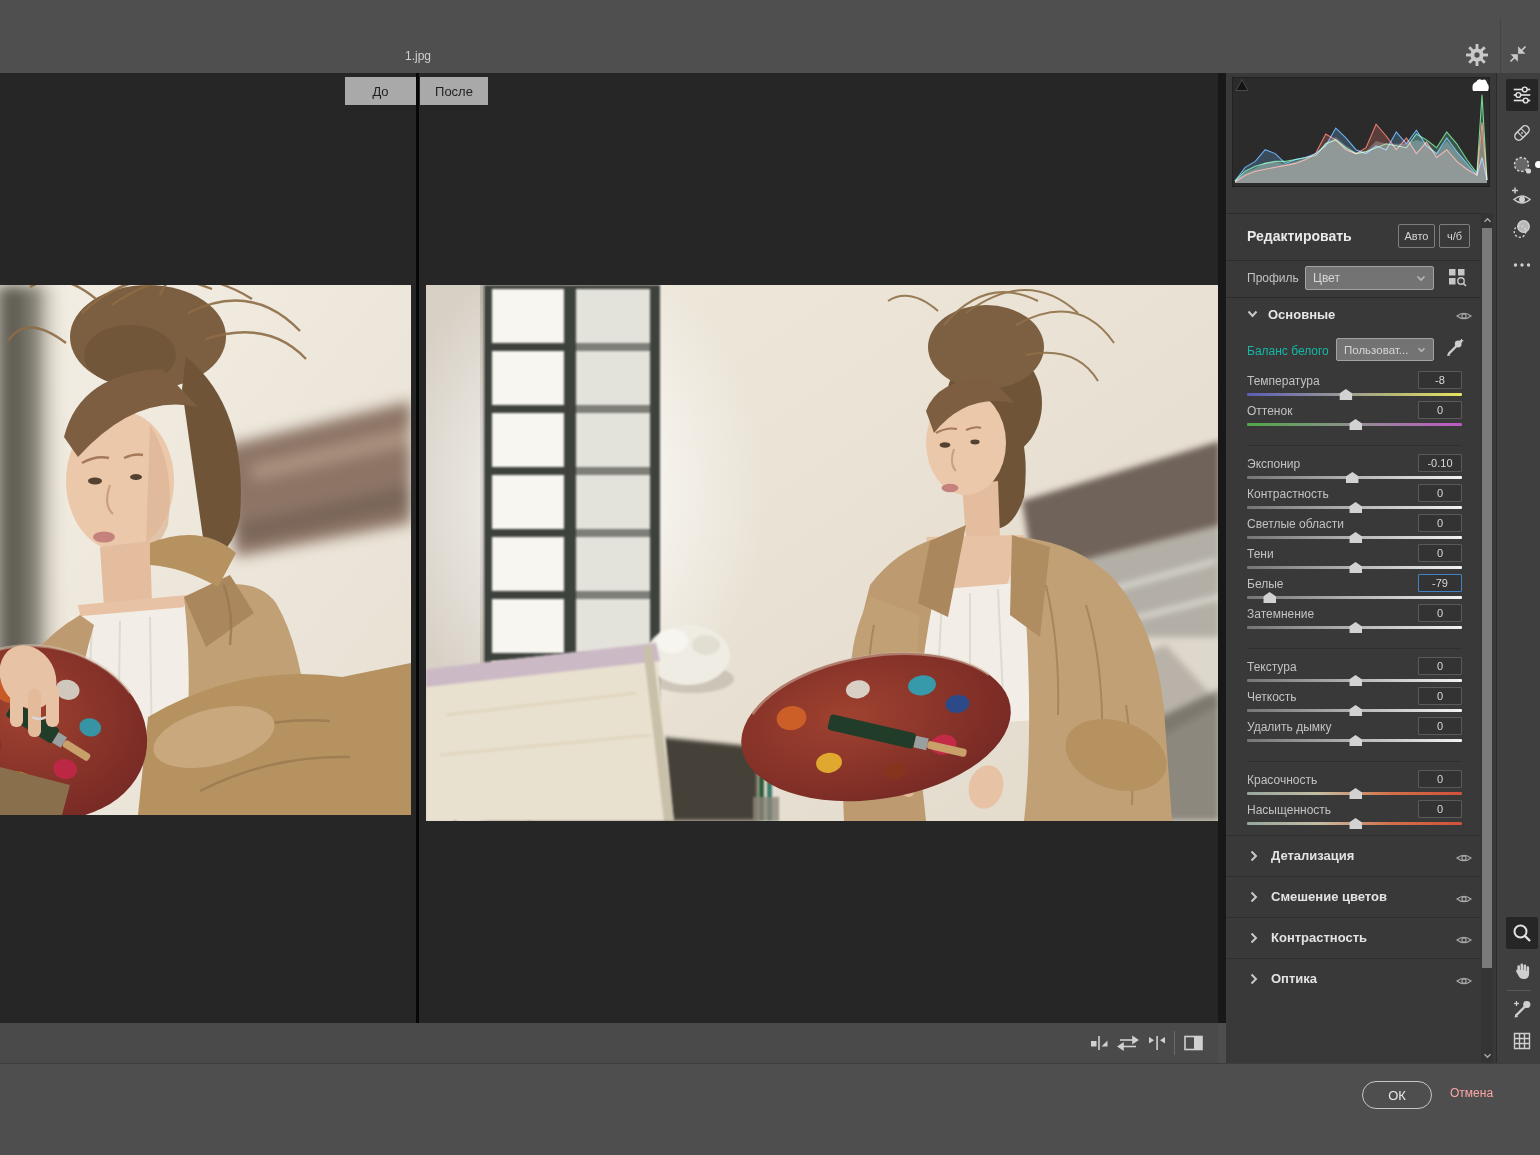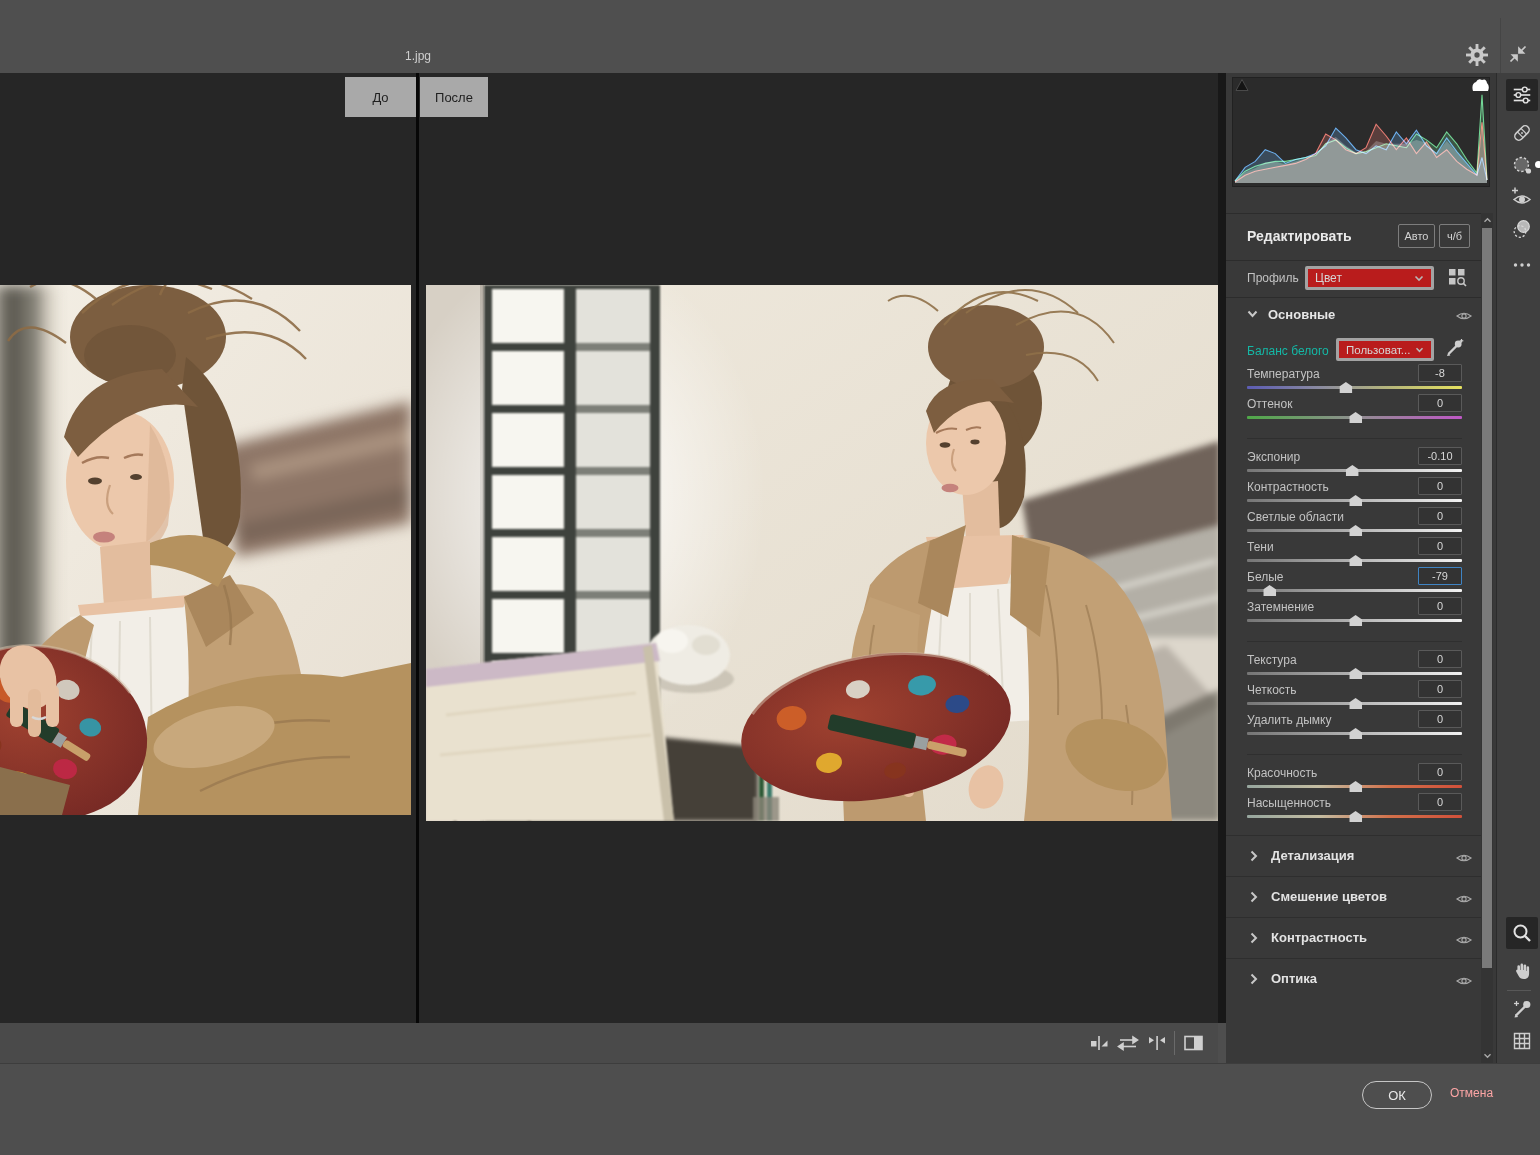--- a/index.html
+++ b/index.html
@@ -10,21 +10,21 @@
   #topbar{position:absolute;left:0;top:0;width:1540px;height:73px;background:#4f4f4f;}
   #title{position:absolute;left:418px;top:49px;transform:translateX(-50%);
          font-size:12px;color:#cfcfcf;}
   #topbar .tb-icon{position:absolute;top:44px;width:24px;height:24px;cursor:pointer;}
   #gear-btn{left:1466px;}
   #collapse-btn{left:1508px;}
   #topbar-sep{position:absolute;left:1500px;top:18px;width:1px;height:55px;background:#454545;}
   
   #canvas{position:absolute;left:0;top:73px;width:1218px;height:950px;background:#262626;}
   #split-line{position:absolute;left:416px;top:0;width:3px;height:950px;background:#070707;}
-  .ba-tab{position:absolute;top:4px;height:40px;background:#a9a9a9;color:#1f1f1f;
+  .ba-tab{position:absolute;top:4px;height:28px;background:#a9a9a9;color:#1f1f1f;
           font-size:13px;display:flex;align-items:center;justify-content:center;cursor:pointer;}
   #tab-before{left:345px;width:71px;}
   #tab-after{left:420px;width:68px;}
   .preview{position:absolute;overflow:hidden;background:#e9e3d8;}
   #before-img{left:0;top:212px;width:411px;height:530px;}
   #after-img{left:426px;top:212px;width:794px;height:536px;}
   
   #viewstrip{position:absolute;left:0;top:1023px;width:1218px;height:40px;background:#4a4a4a;}
   .vs-icon{position:absolute;top:9px;width:22px;height:22px;cursor:pointer;}
   #vs-sep{position:absolute;left:1174px;top:8px;width:1px;height:24px;background:#6a6a6a;}
@@ -55,21 +55,21 @@
   #edit-row{position:absolute;left:0;top:140px;width:258px;height:46px;border-top:1px solid #2c2c2c;
             border-bottom:1px solid #2c2c2c;}
   #edit-title{position:absolute;left:21px;top:14px;font-size:14px;font-weight:bold;color:#eaeaea;}
   .mini-btn{position:absolute;top:10px;height:24px;border:1px solid #7d7d7d;border-radius:2px;
             color:#d2d2d2;font-size:11px;display:flex;align-items:center;justify-content:center;
             cursor:pointer;box-sizing:border-box;}
   #auto-btn{left:172px;width:37px;}
   #bw-btn{left:213px;width:31px;}
   #profile-row{position:absolute;left:0;top:186px;width:258px;height:38px;border-bottom:1px solid #2c2c2c;}
   #profile-label{position:absolute;left:21px;top:12px;font-size:12px;color:#c2c2c2;}
-  .ddl{background:#b91c1c;border:3px solid #a3a3a3;border-radius:2px;color:#d6d6d6;
+  .ddl{background:#737373;border:1px solid #a3a3a3;border-radius:2px;color:#d6d6d6;
        display:flex;align-items:center;cursor:pointer;box-sizing:border-box;
        padding:0 7px;justify-content:space-between;}
   #profile-select{position:absolute;left:79px;top:7px;width:129px;height:24px;font-size:12px;}
   #profile-browse{position:absolute;left:222px;top:9px;width:19px;height:19px;cursor:pointer;}
   
   #basic{position:absolute;left:0;top:224px;width:258px;padding:0 22px 0 21px;box-sizing:border-box;}
   #basic-header{position:relative;height:34px;display:flex;align-items:center;gap:10px;cursor:pointer;}
   #basic-title{font-size:13px;font-weight:bold;color:#e6e6e6;}
   #basic-eye{position:absolute;right:-10px;top:11px;cursor:pointer;}
   #wb-row{position:relative;height:30px;margin-top:5px;}
@@ -517,21 +517,21 @@
           <polygon points="3,18 6.4,17.4 4.2,14.8" fill="#cfcfcf"></polygon>
           <circle cx="14.2" cy="6" r="3.4" fill="#cfcfcf"></circle>
           <g stroke="#cfcfcf" stroke-width="1.2">
               <line x1="17.5" y1="1" x2="17.5" y2="4.6"></line>
               <line x1="15.7" y1="2.8" x2="19.3" y2="2.8"></line>
             </g>
         </svg>
       </div>
     </div>
     <div id="sliders-container">
-        <div class="slider-row" style="">
+        <div class="slider-row" style="margin-top: 7px;">
           <span class="s-label">Температура</span>
           <span class="s-value">-8</span>
           <div class="s-track track-temp">
             <span class="thumb" style="left:46%"></span>
           </div>
         </div>
         <div class="slider-row">
           <span class="s-label">Оттенок</span>
           <span class="s-value">0</span>
           <div class="s-track track-tint">

